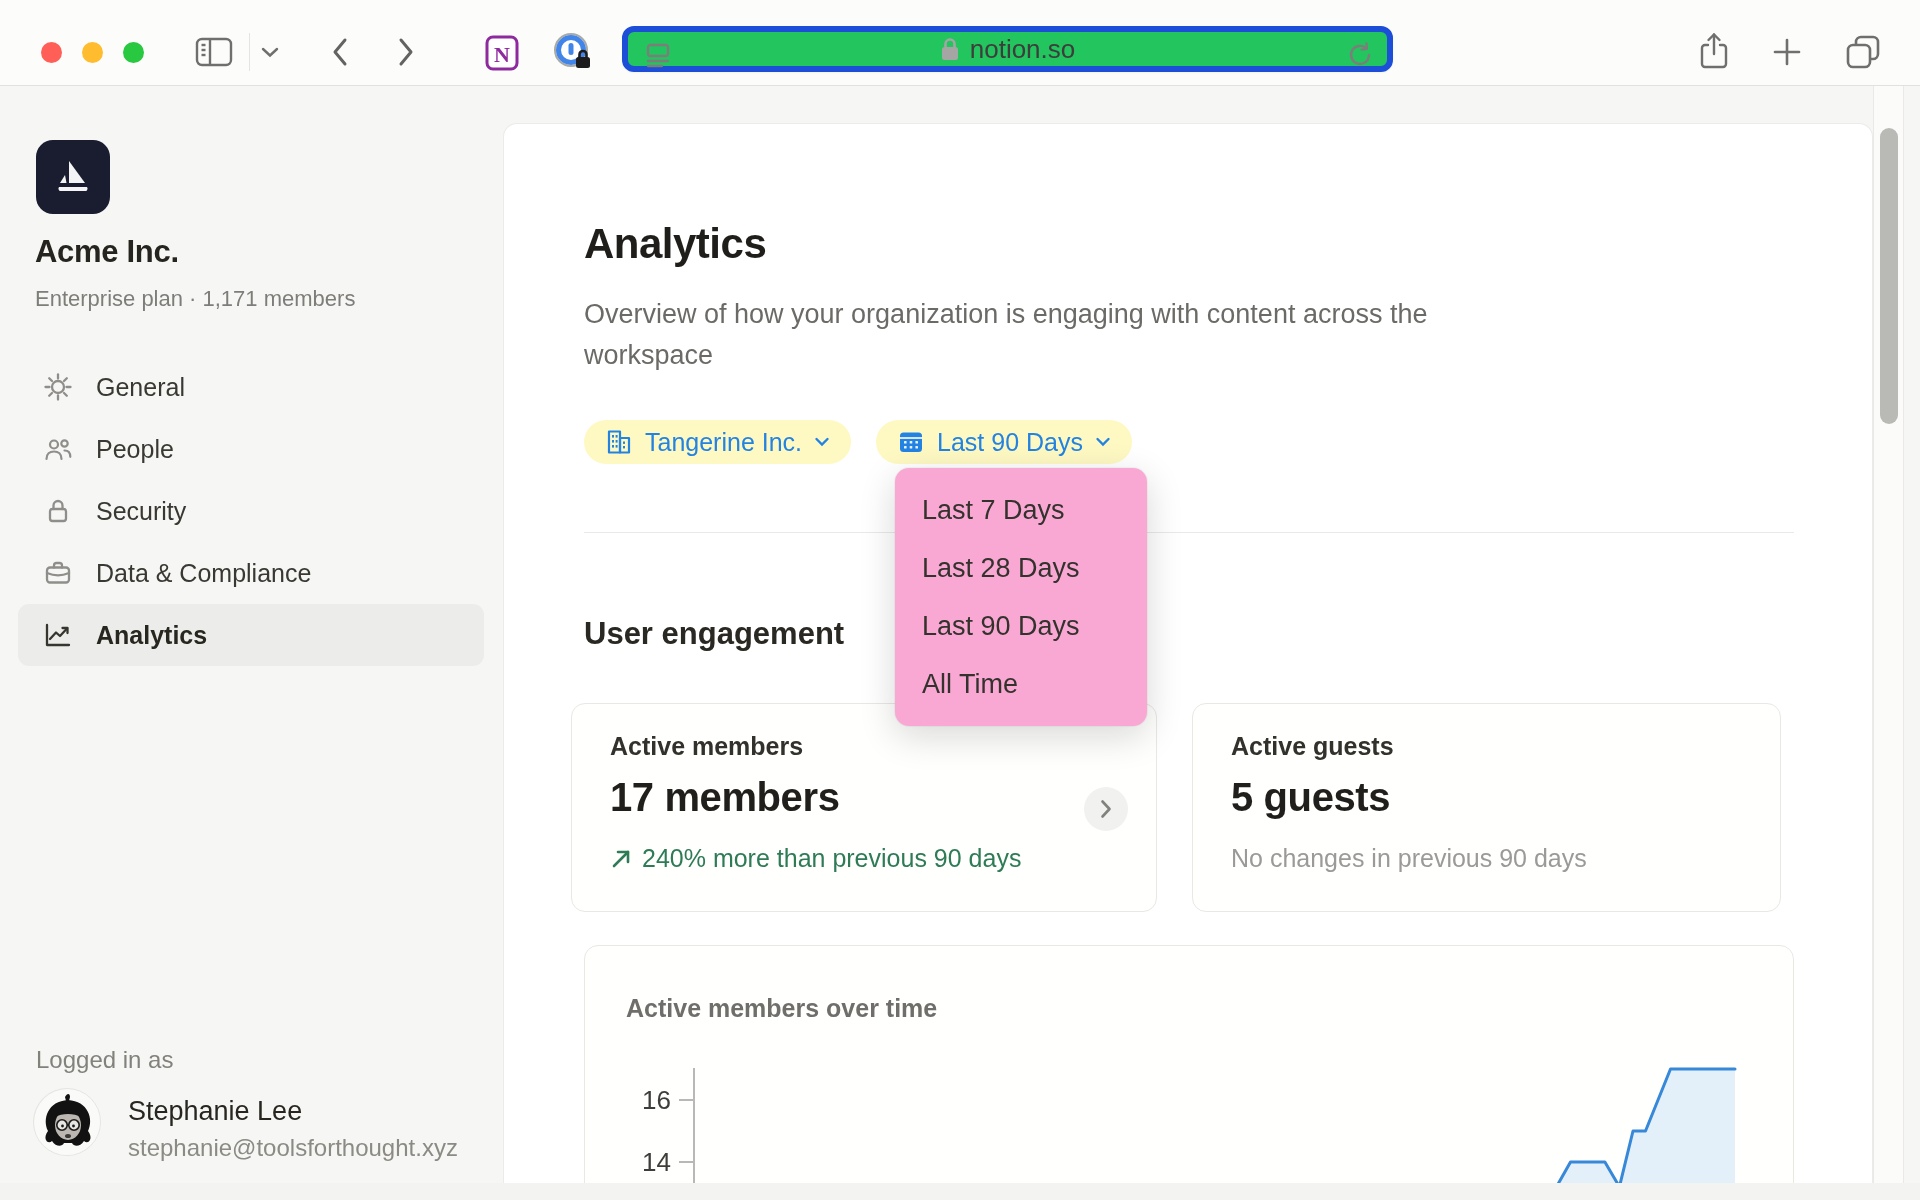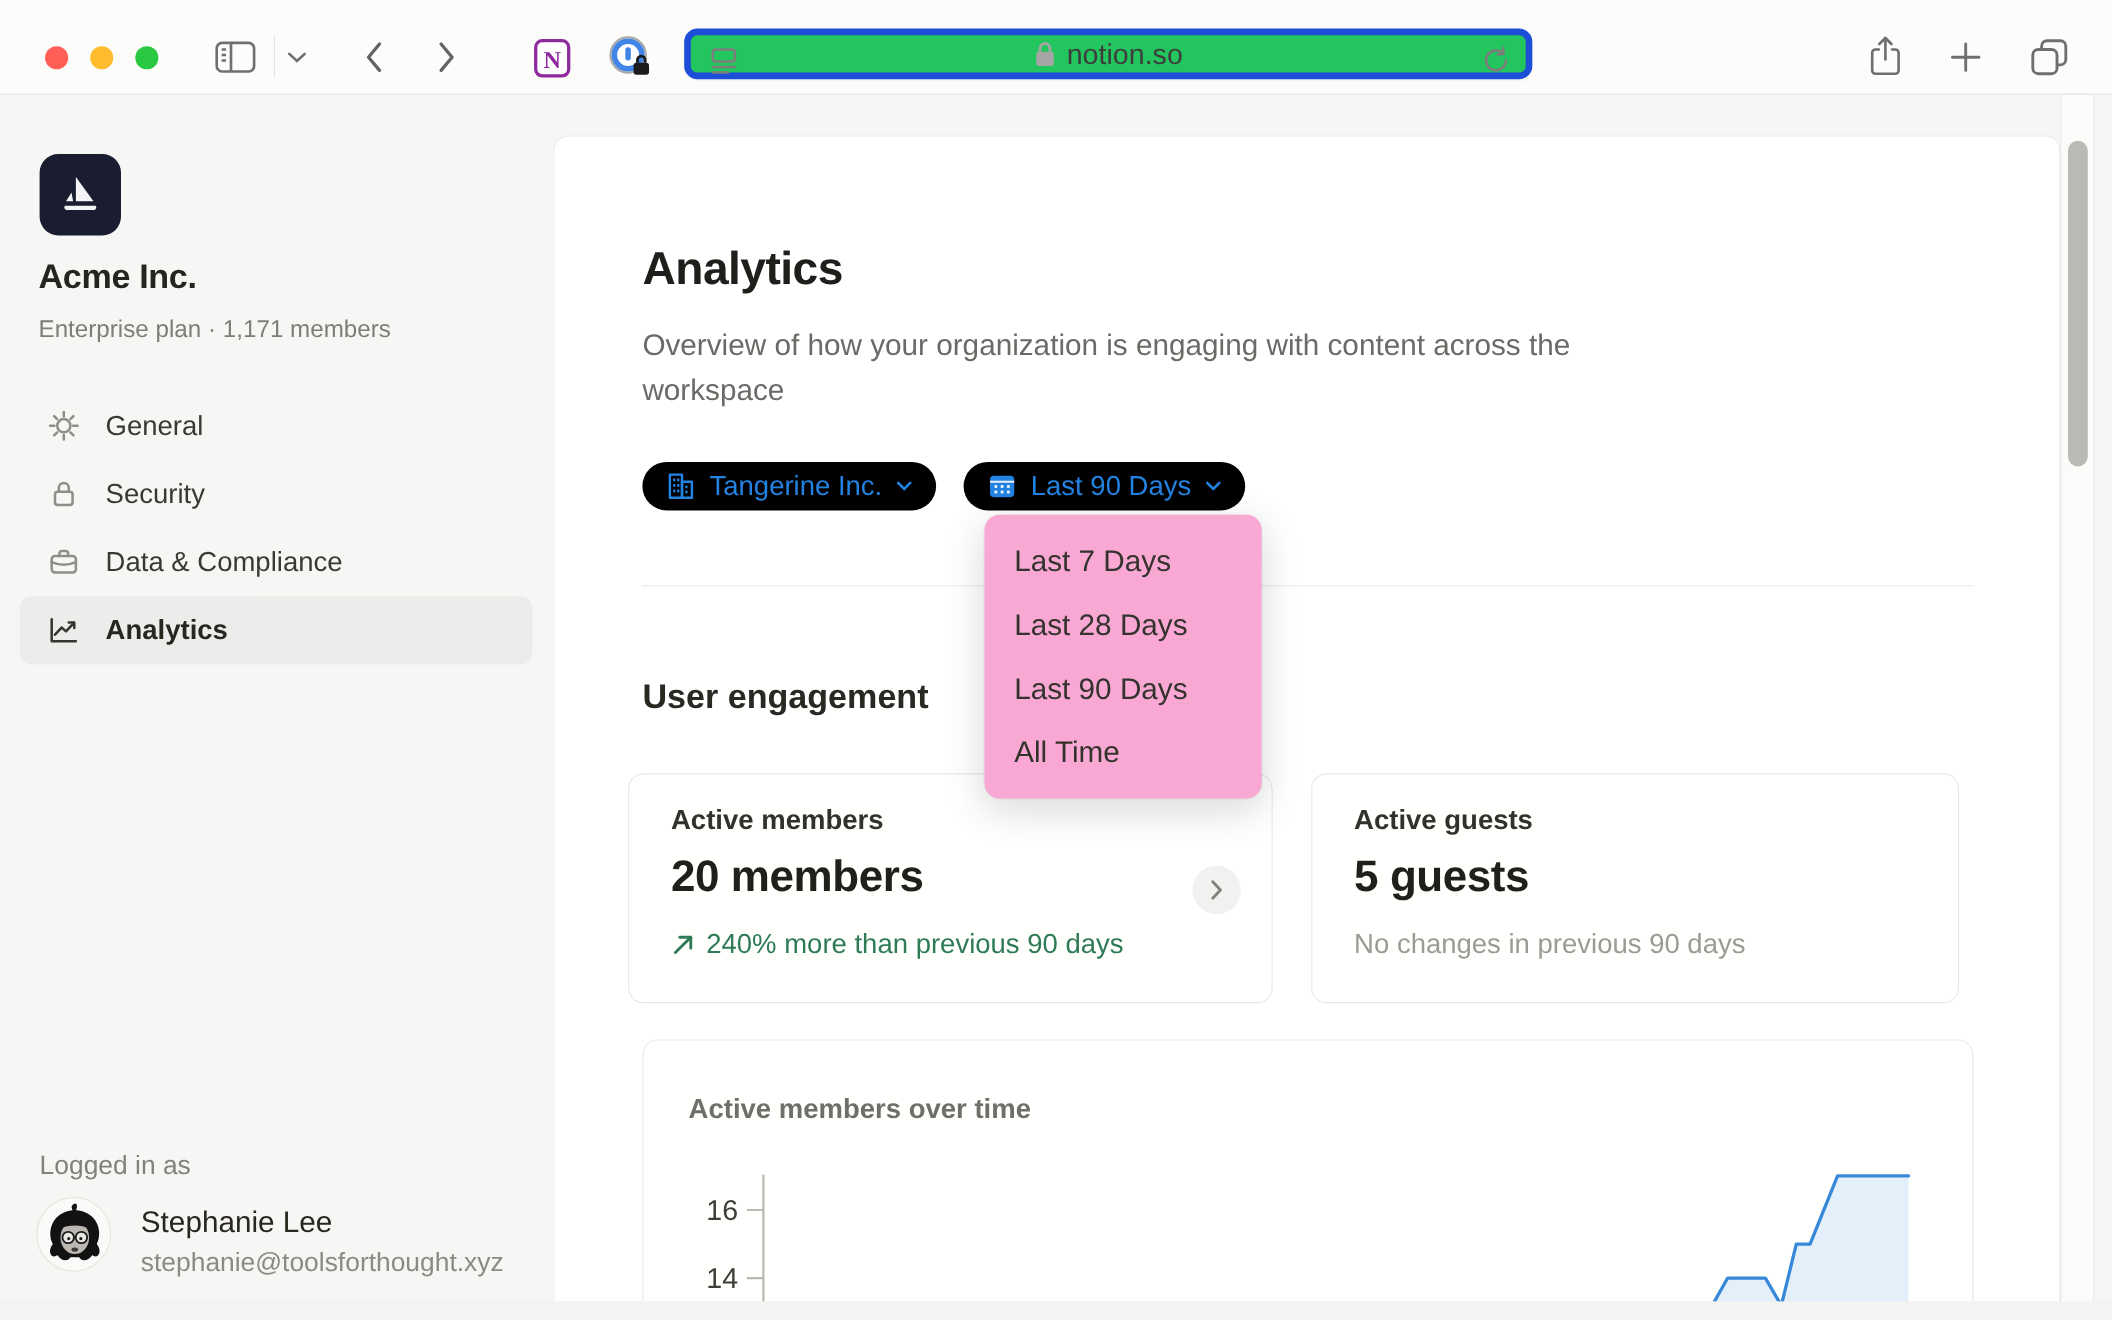--- a/index.html
+++ b/index.html
@@ -45,21 +45,21 @@
   
   .main-panel { position:absolute; left:503px; top:123px; width:1370px; height:1077px;
                 background:#ffffff; border-radius:14px 14px 0 0;
                 border:1px solid #ebebe9; border-bottom:none; overflow:hidden; }
   .page-title { position:absolute; left:80px; top:96px; font-size:42px; font-weight:700;
                 color:#1f1e1a; letter-spacing:-0.5px; }
   .page-desc { position:absolute; left:80px; top:170px; width:950px; font-size:27px;
                line-height:41px; color:#6b6a66; }
   .pills { position:absolute; left:80px; top:296px; display:flex; gap:25px; }
   .pill { height:44px; display:flex; align-items:center; gap:12px; padding:0 21px;
-          background:#000000; border-radius:22px; color:#2383e2; font-size:25px; font-weight:500; cursor:default; }
+          background:#fef9c3; border-radius:22px; color:#2383e2; font-size:25px; font-weight:500; cursor:default; }
   .divider { position:absolute; left:80px; top:408px; width:1210px; height:1px; background:#e9e9e7; }
 
   .dropdown { position:absolute; left:391px; top:344px; width:252px; background:#f9a8d4;
               border-radius:14px; padding:13px 0;
               box-shadow:0 0 0 1px rgba(15,15,15,0.04), 0 10px 36px rgba(15,15,15,0.16);
               z-index:30; }
   .dropdown-item { height:58px; line-height:58px; padding:0 27px; font-size:27px; color:#34322d; cursor:default; }
 
   .section-title { position:absolute; left:80px; top:492px; font-size:31px; font-weight:700; color:#2a2823; }
 
@@ -212,20 +212,31 @@
               <line x1="2.5" y1="15" x2="6.5" y2="15"></line>
                 <line x1="23.5" y1="15" x2="27.5" y2="15"></line>
               <line x1="6.2" y1="6.2" x2="9" y2="9"></line>
                 <line x1="21" y1="21" x2="23.8" y2="23.8"></line>
               <line x1="6.2" y1="23.8" x2="9" y2="21"></line>
                 <line x1="21" y1="9" x2="23.8" y2="6.2"></line>
             </g>
           </svg>
         </span>
         <span class="menu-label">General</span>
+      </div>
+      <div class="menu-item">
+        <span class="menu-icon">
+          <svg width="30" height="30" viewBox="0 0 30 30" fill="none" stroke-width="2.2" stroke-linecap="round">
+            <circle cx="11" cy="10.5" r="4"></circle>
+            <path d="M3.5 25 c0-5 3.2-7.5 7.5-7.5 s7.5 2.5 7.5 7.5"></path>
+            <circle cx="21.5" cy="9.5" r="3.2"></circle>
+            <path d="M21.5 16.5 c3.6 0 5.8 2.3 5.8 6.3"></path>
+          </svg>
+        </span>
+        <span class="menu-label">People</span>
       </div>
       <div class="menu-item">
         <span class="menu-icon">
           <svg width="30" height="30" viewBox="0 0 30 30" fill="none" stroke-width="2.3" stroke-linecap="round">
             <rect x="7" y="13" width="16" height="12" rx="2.5"></rect>
             <path d="M10.5 13 V9.5 a4.5 4.5 0 0 1 9 0 V13"></path>
           </svg>
         </span>
         <span class="menu-label">Security</span>
       </div>
@@ -331,21 +342,21 @@
       <div class="dropdown-item">Last 28 Days</div>
       <div class="dropdown-item">Last 90 Days</div>
       <div class="dropdown-item">All Time</div>
     </div>
 
     <div class="section-title">User engagement</div>
 
     <div class="cards">
       <div class="card">
         <div class="card-label">Active members</div>
-        <div class="card-value">20 members</div>
+        <div class="card-value">17 members</div>
         <div class="card-change positive">
           <span>
             <svg width="22" height="22" viewBox="0 0 22 22" fill="none" stroke="#2e7b55" stroke-width="2.6" stroke-linecap="round" stroke-linejoin="round">
               <path d="M4 18 L18 4"></path>
                 <path d="M8 4 L18 4 L18 14"></path>
             </svg>
           </span>
           <span>240% more than previous 90 days</span>
         </div>
         <div class="card-chevron">

